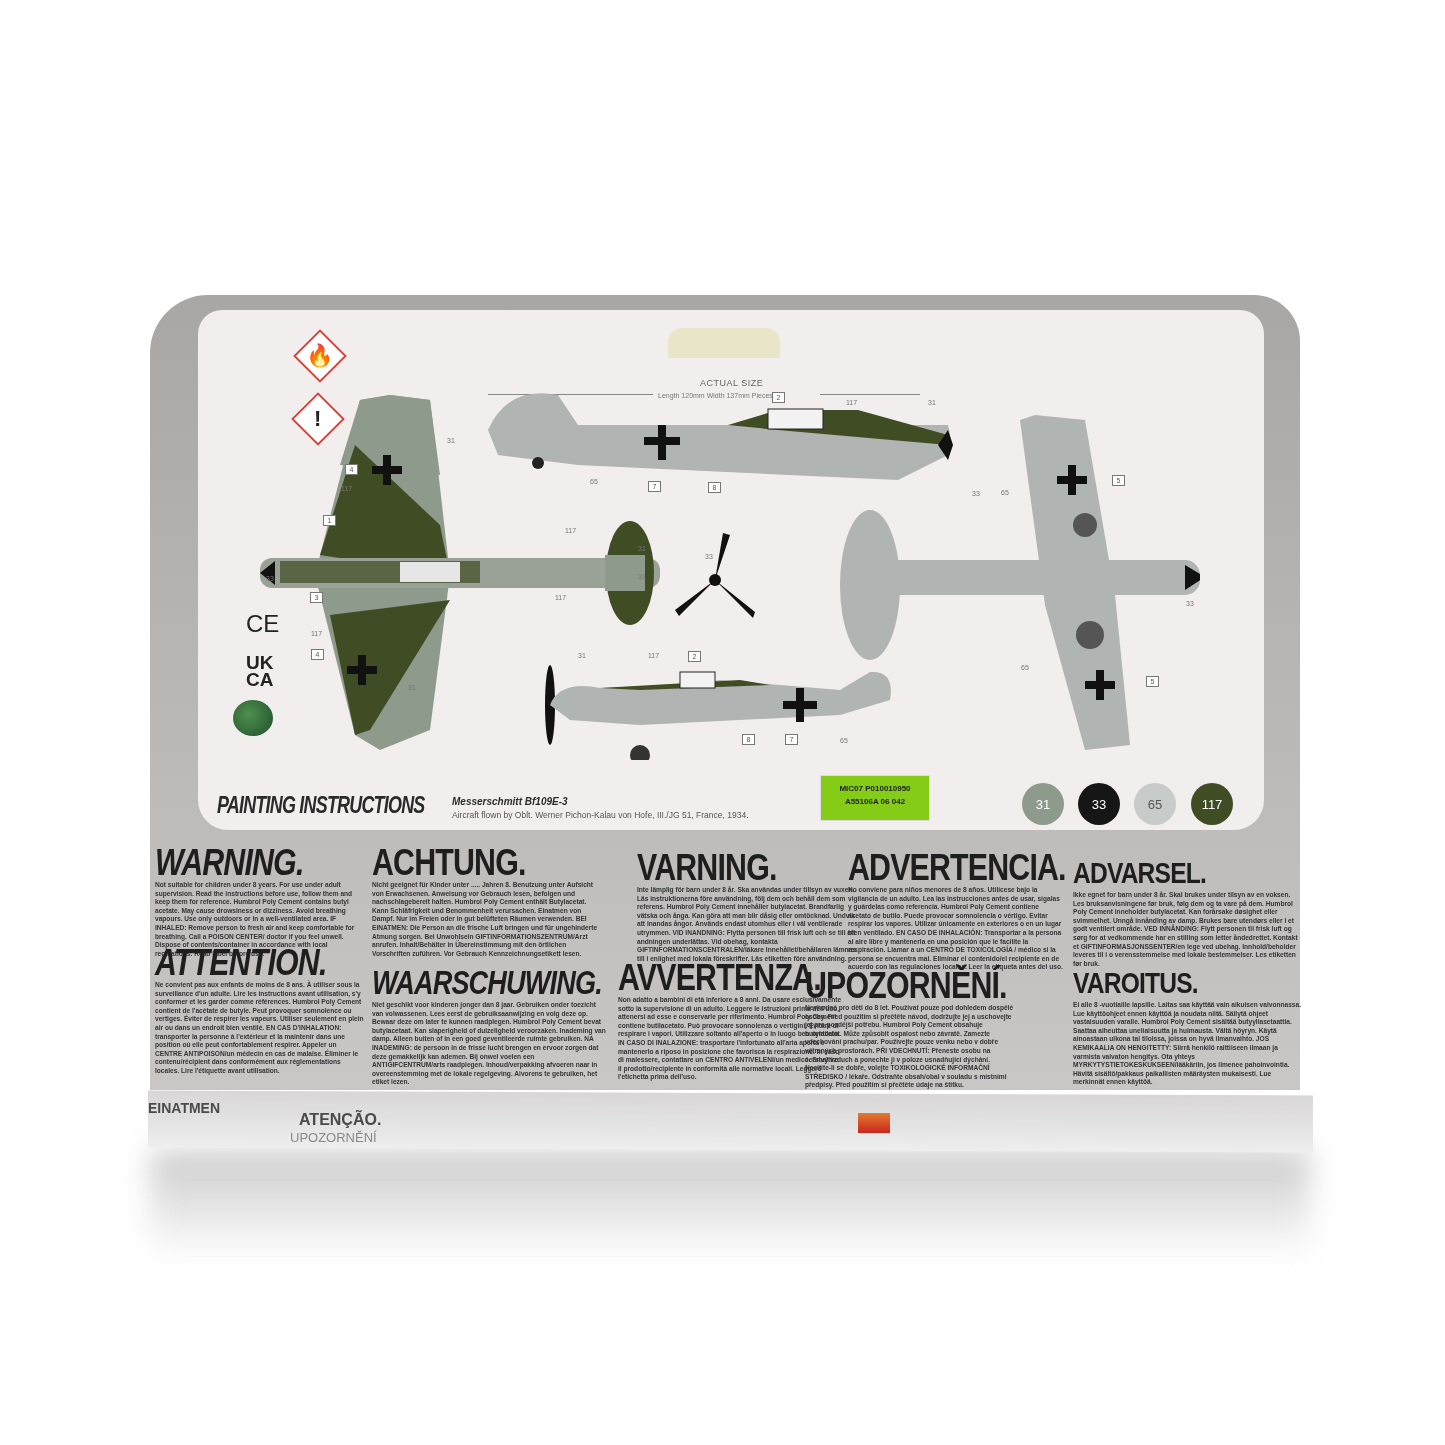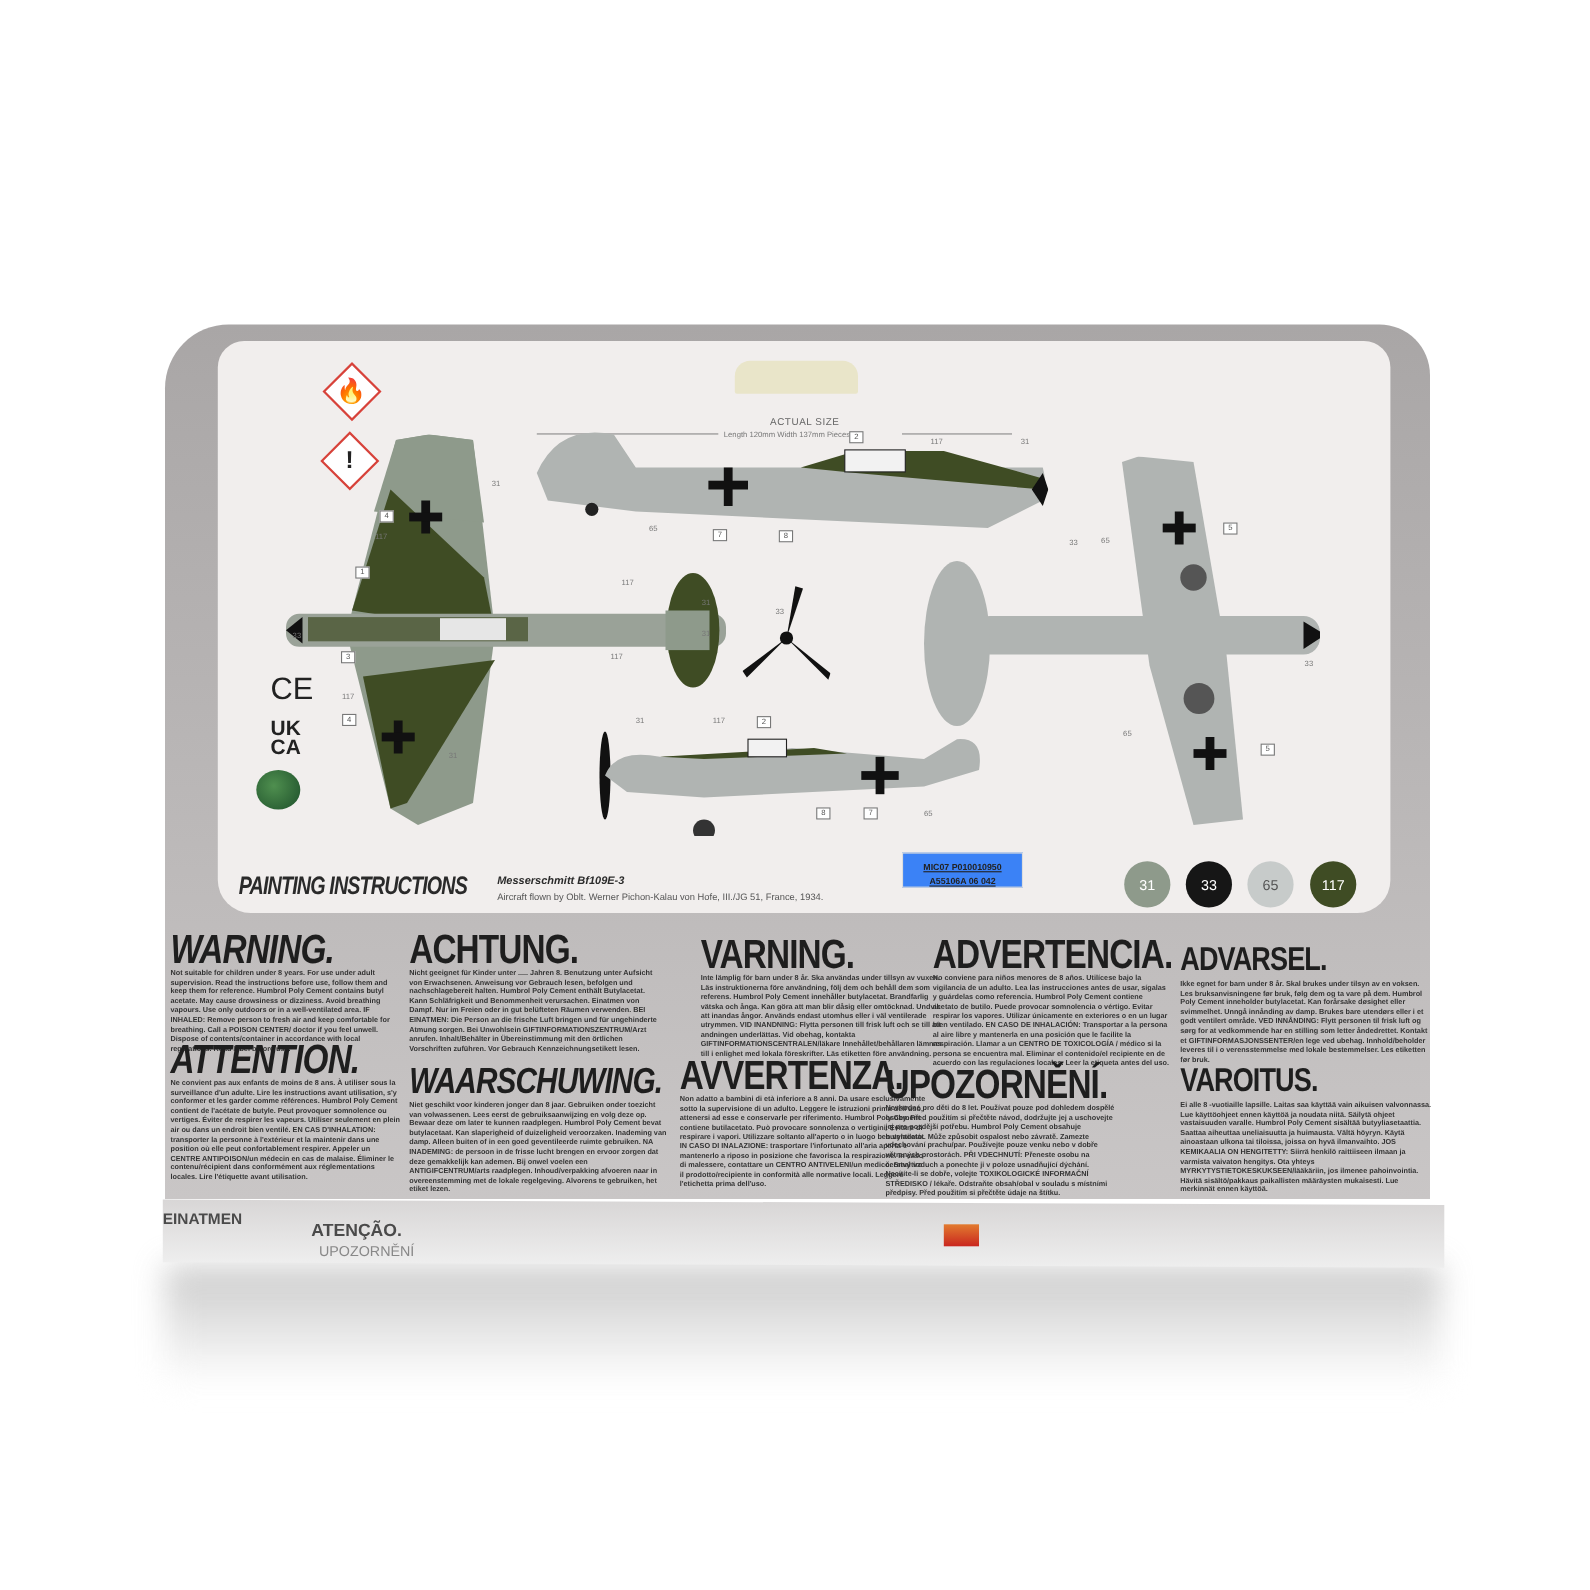--- a/index.html
+++ b/index.html
@@ -13,21 +13,21 @@
   .dim-line{position:absolute;top:394px;height:1px;background:#888;}
   .hazard{position:absolute;width:34px;height:34px;border:2px solid #d7423a;transform:rotate(45deg);display:flex;align-items:center;justify-content:center;background:#fff;}
   .hazard span{transform:rotate(-45deg);font-weight:bold;font-size:22px;color:#222;line-height:1;}
   .mark{position:absolute;color:#222;font-weight:bold;}
   .plane{position:absolute;}
   .callout{position:absolute;font-size:7px;color:#777;}
   .callbox{position:absolute;border:1px solid #777;font-size:7px;color:#555;width:11px;height:9px;text-align:center;line-height:9px;background:#fff;}
   .paint-title{position:absolute;left:217px;top:792px;font-size:23px;font-weight:bold;font-style:italic;color:#2a2a2a;letter-spacing:-1px;transform:scaleX(.78);transform-origin:left;white-space:nowrap;}
   .model-name{position:absolute;left:452px;top:796px;font-size:10px;font-weight:bold;font-style:italic;color:#2b2b2b;}
   .model-desc{position:absolute;left:452px;top:810px;font-size:8.5px;color:#555;white-space:nowrap;}
-  .code-box{position:absolute;left:820px;top:775px;width:110px;height:32px;background:#3b82f6;border:1px solid #ddd;font-size:8px;font-weight:bold;color:#222;text-align:center;line-height:13px;padding-top:6px;box-sizing:border-box;text-decoration:underline;}
+  .code-box{position:absolute;left:820px;top:775px;width:110px;height:46px;background:#84cc16;border:1px solid #ddd;font-size:8px;font-weight:bold;color:#222;text-align:center;line-height:13px;padding-top:6px;box-sizing:border-box;}
   .swatch{position:absolute;top:783px;width:42px;height:42px;border-radius:50%;display:flex;align-items:center;justify-content:center;font-size:13px;}
   .warn{position:absolute;color:#1e1e1e;}
   .warn .h{font-weight:bold;font-size:37px;letter-spacing:-1px;line-height:36px;transform:scaleX(.82);transform-origin:left;white-space:nowrap;display:inline-block;}
   .warn .p{font-size:6.6px;line-height:8.6px;font-weight:bold;color:#333;}
   .lip{position:absolute;left:148px;top:1093px;width:1165px;height:57px;background:linear-gradient(#d8d6d6,#eeeeee);transform:skewY(.25deg);}
   .lip-text{position:absolute;font-size:14px;font-weight:bold;color:#4a4a4a;}
   .lip-logo{position:absolute;left:858px;top:1113px;width:32px;height:20px;background:linear-gradient(#e27b2f,#c9261f);}
 </style>
 </head>
 <body>
@@ -43,21 +43,21 @@
 <div class="dim-line" style="left:820px;width:100px;"></div>
 <div class="dims">Length 120mm  Width 137mm  Pieces 46</div>
 
 <div class="hazard" style="left:301px;top:337px;">
     <span>🔥</span>
   </div>
 <div class="hazard" style="left:299px;top:400px;">
     <span>!</span>
   </div>
 
-<div class="mark" style="left:246px;top:610px;font-size:28px;font-weight:normal;">CE</div>
+<div class="mark" style="left:246px;top:610px;font-size:24px;font-weight:normal;">CE</div>
 <div class="mark" style="left:246px;top:654px;font-size:19px;line-height:17px;width:30px;">UK<br>CA</div>
 <div style="position:absolute;left:233px;top:700px;width:40px;height:36px;border-radius:50%;background:radial-gradient(circle at 40% 40%,#4f8f4f,#1d4f2a);"></div>
 
 <svg class="plane" style="left:260px;top:395px;" width="400" height="360">
   <polygon points="130,0 170,5 190,180 170,335 120,355 95,340 55,180 100,5" fill="#8e9a8b"></polygon>
   <polygon points="130,0 170,5 180,80 80,70 100,5" fill="#8e9a8b"></polygon>
   <polygon points="95,50 180,130 190,180 60,160" fill="#3f4c24"></polygon>
   <polygon points="70,220 190,205 110,335 95,340" fill="#3f4c24"></polygon>
   <rect x="0" y="163" width="400" height="30" rx="12" fill="#9aa298"></rect>
   <rect x="20" y="166" width="200" height="22" fill="#3f4c24" opacity=".7"></rect>
@@ -203,15 +203,15 @@
   <div class="h">UPOZORNĚNÍ.</div>
   <div class="p">Nevhodné pro děti do 8 let. Používat pouze pod dohledem dospělé osoby. Před použitím si přečtěte návod, dodržujte jej a uschovejte jej pro pozdější potřebu. Humbrol Poly Cement obsahuje butylacetát. Může způsobit ospalost nebo závratě. Zamezte vdechování prachu/par. Používejte pouze venku nebo v dobře větraných prostorách. PŘI VDECHNUTÍ: Přeneste osobu na čerstvý vzduch a ponechte ji v poloze usnadňující dýchání. Necítíte-li se dobře, volejte TOXIKOLOGICKÉ INFORMAČNÍ STŘEDISKO / lékaře. Odstraňte obsah/obal v souladu s místními předpisy. Před použitím si přečtěte údaje na štítku.</div>
 </div>
 <div class="warn" style="left:1073px;top:965px;width:228px;">
   <div class="h" style="font-size:30px;">VAROITUS.</div>
   <div class="p">Ei alle 8 -vuotiaille lapsille. Laitas saa käyttää vain aikuisen valvonnassa. Lue käyttöohjeet ennen käyttöä ja noudata niitä. Säilytä ohjeet vastaisuuden varalle. Humbrol Poly Cement sisältää butyyliasetaattia. Saattaa aiheuttaa uneliaisuutta ja huimausta. Vältä höyryn. Käytä ainoastaan ulkona tai tiloissa, joissa on hyvä ilmanvaihto. JOS KEMIKAALIA ON HENGITETTY: Siirrä henkilö raittiiseen ilmaan ja varmista vaivaton hengitys. Ota yhteys MYRKYTYSTIETOKESKUKSEEN/lääkäriin, jos ilmenee pahoinvointia. Hävitä sisältö/pakkaus paikallisten määräysten mukaisesti. Lue merkinnät ennen käyttöä.</div>
 </div>
 
 <div class="lip"></div>
 <div class="lip-text" style="left:148px;top:1100px;">EINATMEN</div>
-<div class="lip-text" style="left:283px;top:1111px;font-size:16px;">ATENÇÃO.</div>
+<div class="lip-text" style="left:299px;top:1111px;font-size:16px;">ATENÇÃO.</div>
 <div class="lip-text" style="left:290px;top:1130px;font-size:13px;color:#888;font-weight:normal;">UPOZORNĚNÍ</div>
 <div class="lip-logo"></div>
 
 </body></html>

